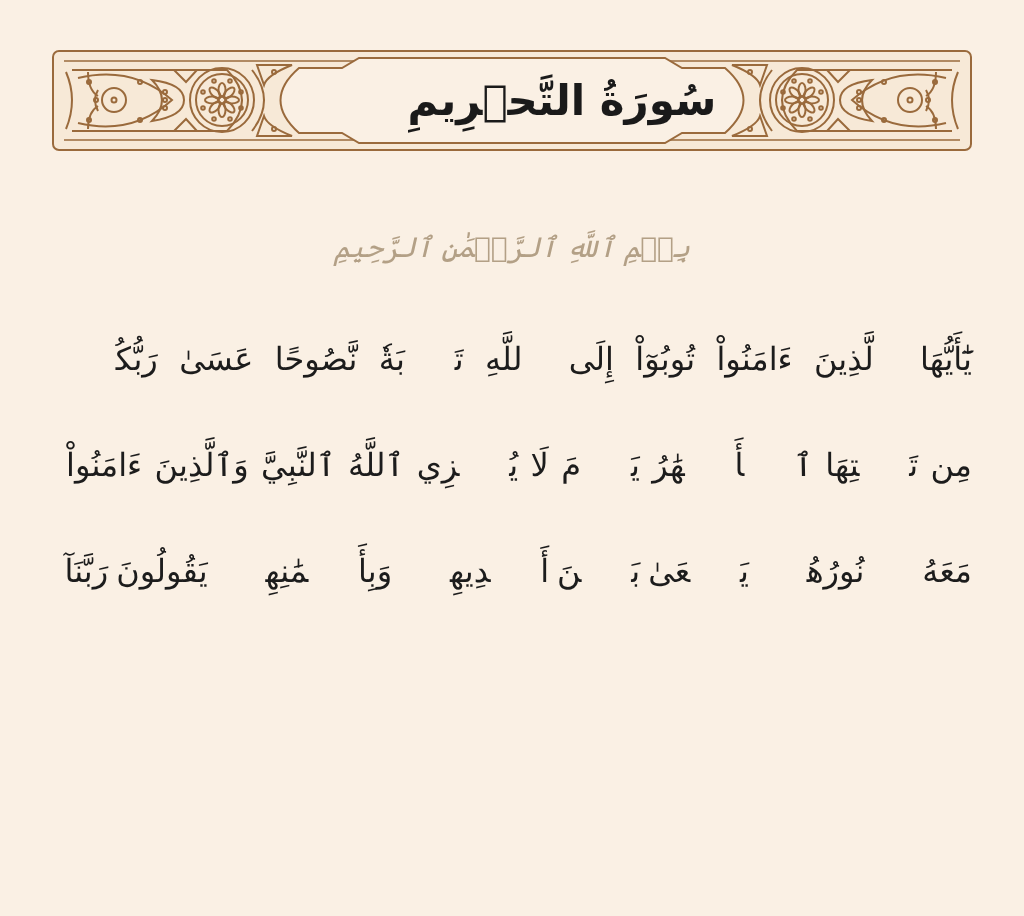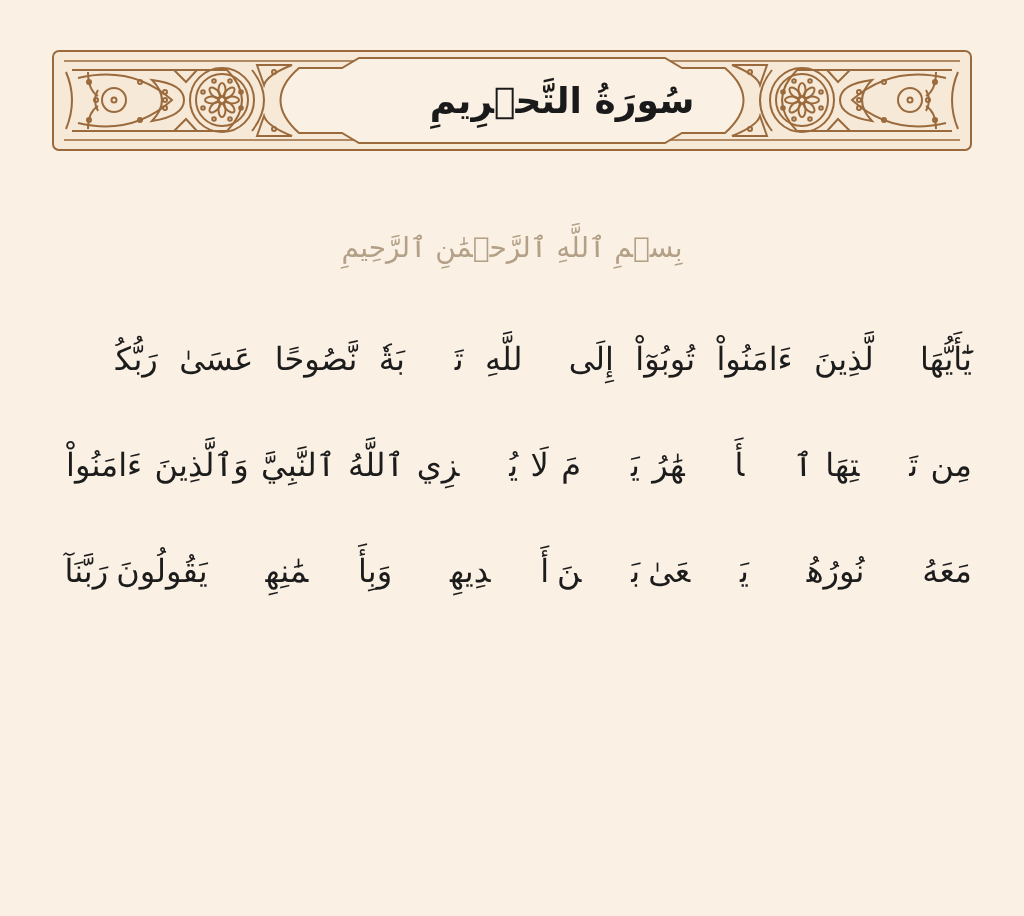--- a/index.html
+++ b/index.html
@@ -30,37 +30,38 @@
   }
   .surah-name {
     position: absolute;
     left: 300px; top: 16px;
     width: 420px; height: 70px;
     display: flex;
     align-items: center;
     justify-content: center;
     direction: rtl;
     font-family: "DejaVu Sans", sans-serif;
-    font-size: 36px;
+    font-size: 42px;
     font-weight: bold;
     color: #1a1a1a;
     line-height: 1;
   }
   .basmala {
     position: absolute;
     left: 300px; top: 212px;
     width: 424px; height: 70px;
     display: flex;
     align-items: center;
     justify-content: center;
     direction: rtl;
     font-family: "DejaVu Sans", sans-serif;
     font-size: 28px;
     color: #b3a086;
     letter-spacing: 0;
+    font-style: italic;
   }
   .verse-block {
     position: absolute;
     left: 66px; top: 340px;
     width: 906px;
   }
   .verse-line {
     direction: rtl;
     height: 106px;
     display: flex;

